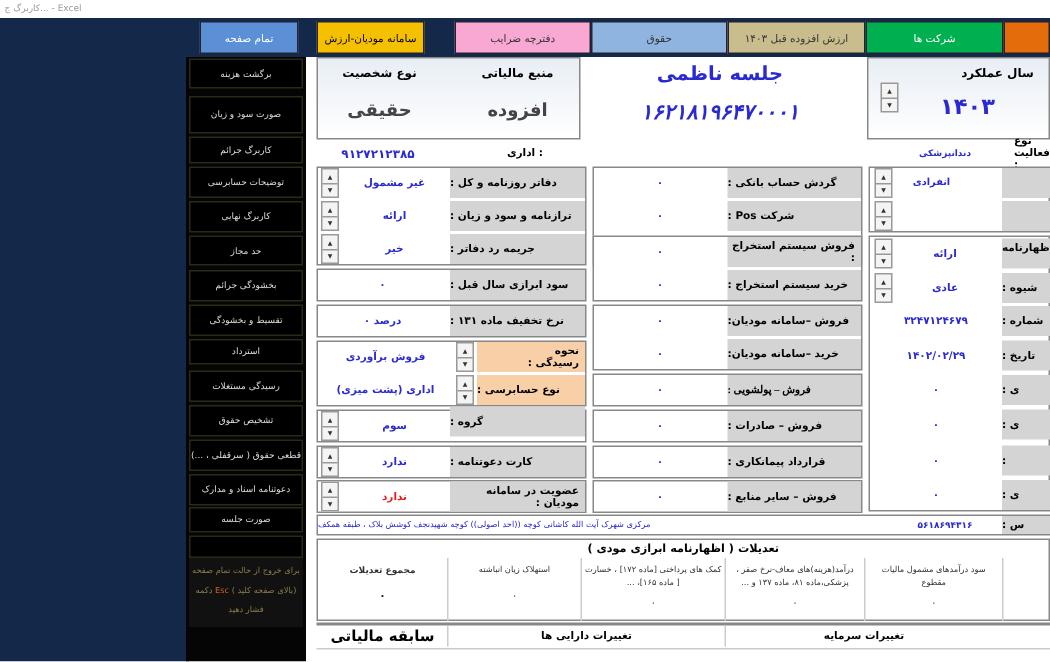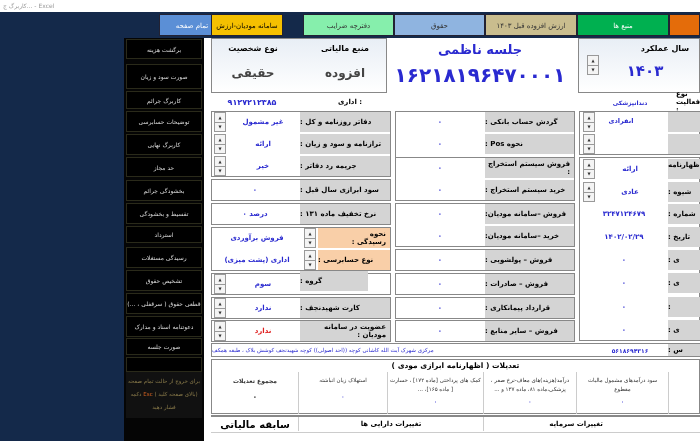--- a/index.html
+++ b/index.html
@@ -23,26 +23,26 @@
 .hdr{position:absolute;font-size:9px;font-weight:bold;display:flex;align-items:center;justify-content:center;}
 .blue-big{color:#2a2ad0;font-weight:bold;}
 .tbl-cell{position:absolute;border-left:1px solid #ccc;font-size:5.5px;color:#333;text-align:center;padding:4px 2px;line-height:9px;}
 </style>
 </head>
 <body>
 
 <div class="titlebar">کاربرگ ج... - Excel</div>
 <div class="topbar"></div>
 
-<div class="tabbtn" style="left:133px;width:66px;background:#5b8fd6;color:#fff;margin-left:26px;">تمام صفحه</div>
+<div class="tabbtn" style="left:133px;width:66px;background:#5b8fd6;color:#fff;">تمام صفحه</div>
 <div class="tabbtn" style="left:211px;width:72px;background:#f5c000;color:#000;text-align:center;">سامانه مودیان-ارزش افزوده</div>
-<div class="tabbtn" style="left:303px;width:91px;background:#86efac;color:#333;">دفترچه ضرایب</div>
+<div class="tabbtn" style="left:303px;width:91px;background:#f9a8d4;color:#333;">دفترچه ضرایب</div>
 <div class="tabbtn" style="left:394px;width:91px;background:#8fb4e0;color:#333;">حقوق</div>
 <div class="tabbtn" style="left:485px;width:92px;background:#c9bd8e;color:#333;">ارزش افزوده قبل ۱۴۰۳</div>
-<div class="tabbtn" style="left:577px;width:92px;background:#00b050;color:#fff;">منبع ها</div>
+<div class="tabbtn" style="left:577px;width:92px;background:#00b050;color:#fff;">شرکت ها</div>
 <div class="tabbtn" style="left:669px;width:31px;background:#e46c0a;color:#fff;"></div>
 
 <div class="navy"></div>
 <div class="side"></div>
 
 <div class="sidebtn" style="top:39px;height:20px;">برگشت هزینه</div>
 <div class="sidebtn" style="top:64px;height:25px;">صورت سود و زیان</div>
 <div class="sidebtn" style="top:91px;height:18px;">کاربرگ جرائم</div>
 <div class="sidebtn" style="top:111px;height:21px;">توضیحات حسابرسی</div>
 <div class="sidebtn" style="top:134px;height:21px;">کاربرگ نهایی</div>
@@ -64,21 +64,21 @@
 
 <div class="main"></div>
 
 <div class="box" style="left:211px;top:38px;width:176px;height:55px;background:linear-gradient(#e8eef5,#fff);"></div>
 <div class="hdr" style="left:310px;top:40px;width:70px;height:16px;font-size:8px;">منبع مالیاتی</div>
 <div class="hdr" style="left:218px;top:40px;width:70px;height:16px;font-size:8px;">نوع شخصیت</div>
 <div class="hdr" style="left:310px;top:60px;width:70px;height:26px;font-size:12px;color:#444;">افزوده</div>
 <div class="hdr" style="left:218px;top:60px;width:70px;height:26px;font-size:12px;color:#444;">حقیقی</div>
 
 <div class="hdr blue-big" style="left:390px;top:38px;width:180px;height:22px;font-size:13px;">جلسه ناظمی</div>
-<div class="hdr blue-big" style="left:390px;top:62px;width:180px;height:26px;font-size:20px;">۱۶۲۱۸۱۹۶۴۷۰۰۰۱</div>
+<div class="hdr blue-big" style="left:390px;top:62px;width:180px;height:26px;font-size:14px;font-style:italic;">۱۶۲۱۸۱۹۶۴۷۰۰۰۱</div>
 
 <div class="box" style="left:578px;top:38px;width:122px;height:55px;background:linear-gradient(#e8eef5,#fff);"></div>
 <div class="spin" style="left:587px;top:55px;"></div>
 <div class="hdr" style="left:630px;top:40px;width:70px;height:16px;font-size:8px;">سال عملکرد</div>
 <div class="hdr blue-big" style="left:610px;top:58px;width:70px;height:26px;font-size:15px;">۱۴۰۳</div>
 
 <div class="val" style="left:212px;top:95px;width:80px;height:14px;font-size:8px;text-align:right;">۹۱۲۷۲۱۲۳۸۵</div>
 <div class="hdr" style="left:320px;top:95px;width:60px;height:14px;font-size:7px;">اداری :</div>
 <div class="val" style="left:600px;top:95px;width:60px;height:14px;font-size:6px;">دندانپزشکی</div>
 <div class="hdr" style="left:680px;top:95px;width:20px;height:14px;font-size:7px;justify-content:flex-end;">نوع فعالیت :</div>
@@ -104,54 +104,54 @@
 
 <div class="box" style="left:211px;top:227px;width:180px;height:44px;"></div>
 <div class="lbl orange" style="left:318px;top:228px;width:72px;height:20px;padding-left:28px;">نحوه رسیدگی :</div>
 <div class="spin" style="left:304px;top:228px;"></div>
 <div class="val" style="left:212px;top:228px;width:90px;height:20px;">فروش برآوردی</div>
 <div class="lbl orange" style="left:318px;top:250px;width:72px;height:20px;">نوع حسابرسی :</div>
 <div class="spin" style="left:304px;top:250px;"></div>
 <div class="val" style="left:212px;top:250px;width:90px;height:20px;">اداری (پشت میزی)</div>
 
 <div class="box" style="left:211px;top:273px;width:180px;height:22px;"></div>
-<div class="lbl" style="left:300px;top:271px;width:68px;height:20px;">گروه :</div>
+<div class="lbl" style="left:300px;top:271px;width:90px;height:20px;">گروه :</div>
 <div class="spin" style="left:214px;top:274px;"></div>
 <div class="val" style="left:228px;top:274px;width:70px;height:20px;">سوم</div>
 
 <div class="box" style="left:211px;top:297px;width:180px;height:22px;"></div>
-<div class="lbl" style="left:300px;top:298px;width:90px;height:20px;">کارت شهیدنجف :</div>
+<div class="lbl" style="left:300px;top:298px;width:90px;height:20px;">کارت دعوتنامه :</div>
 <div class="spin" style="left:214px;top:298px;"></div>
 <div class="val" style="left:228px;top:298px;width:70px;height:20px;">ندارد</div>
 
 <div class="box" style="left:211px;top:320px;width:180px;height:22px;"></div>
 <div class="lbl" style="left:300px;top:321px;width:90px;height:20px;">عضویت در سامانه مودیان :</div>
 <div class="spin" style="left:214px;top:321px;"></div>
 <div class="val" style="left:228px;top:321px;width:70px;height:20px;color:#e02020;">ندارد</div>
 
 <div class="box" style="left:395px;top:111px;width:180px;height:66px;"></div>
 <div class="lbl" style="left:485px;top:140px;width:89px;height:20px;top:112px;">گردش حساب بانکی :</div>
 <div class="val" style="left:396px;top:112px;width:88px;height:20px;">۰</div>
-<div class="lbl" style="left:485px;top:134px;width:89px;height:20px;">نحوه Pos :</div>
+<div class="lbl" style="left:485px;top:134px;width:89px;height:20px;">شرکت Pos :</div>
 <div class="val" style="left:396px;top:134px;width:88px;height:20px;">۰</div>
 
 <div class="box" style="left:395px;top:157px;width:180px;height:44px;"></div>
 <div class="lbl" style="left:485px;top:158px;width:89px;height:20px;">فروش سیستم استخراج :</div>
 <div class="val" style="left:396px;top:158px;width:88px;height:20px;">۰</div>
 <div class="lbl" style="left:485px;top:180px;width:89px;height:20px;">خرید سیستم استخراج :</div>
 <div class="val" style="left:396px;top:180px;width:88px;height:20px;">۰</div>
 
 <div class="box" style="left:395px;top:203px;width:180px;height:44px;"></div>
 <div class="lbl" style="left:485px;top:204px;width:89px;height:20px;">فروش –سامانه مودیان:</div>
 <div class="val" style="left:396px;top:204px;width:88px;height:20px;">۰</div>
 <div class="lbl" style="left:485px;top:226px;width:89px;height:20px;">خرید –سامانه مودیان:</div>
 <div class="val" style="left:396px;top:226px;width:88px;height:20px;">۰</div>
 
 <div class="box" style="left:395px;top:249px;width:180px;height:22px;"></div>
-<div class="lbl" style="left:485px;top:250px;width:89px;height:20px;">فروش – پولشویی :</div>
+<div class="lbl" style="left:485px;top:250px;width:89px;height:20px;font-family:Liberation Serif, serif;">فروش – پولشویی :</div>
 <div class="val" style="left:396px;top:250px;width:88px;height:20px;">۰</div>
 
 <div class="box" style="left:395px;top:273px;width:180px;height:22px;"></div>
 <div class="lbl" style="left:485px;top:274px;width:89px;height:20px;">فروش – صادرات :</div>
 <div class="val" style="left:396px;top:274px;width:88px;height:20px;">۰</div>
 
 <div class="box" style="left:395px;top:297px;width:180px;height:22px;"></div>
 <div class="lbl" style="left:485px;top:298px;width:89px;height:20px;">قرارداد پیمانکاری :</div>
 <div class="val" style="left:396px;top:298px;width:88px;height:20px;">۰</div>
 

